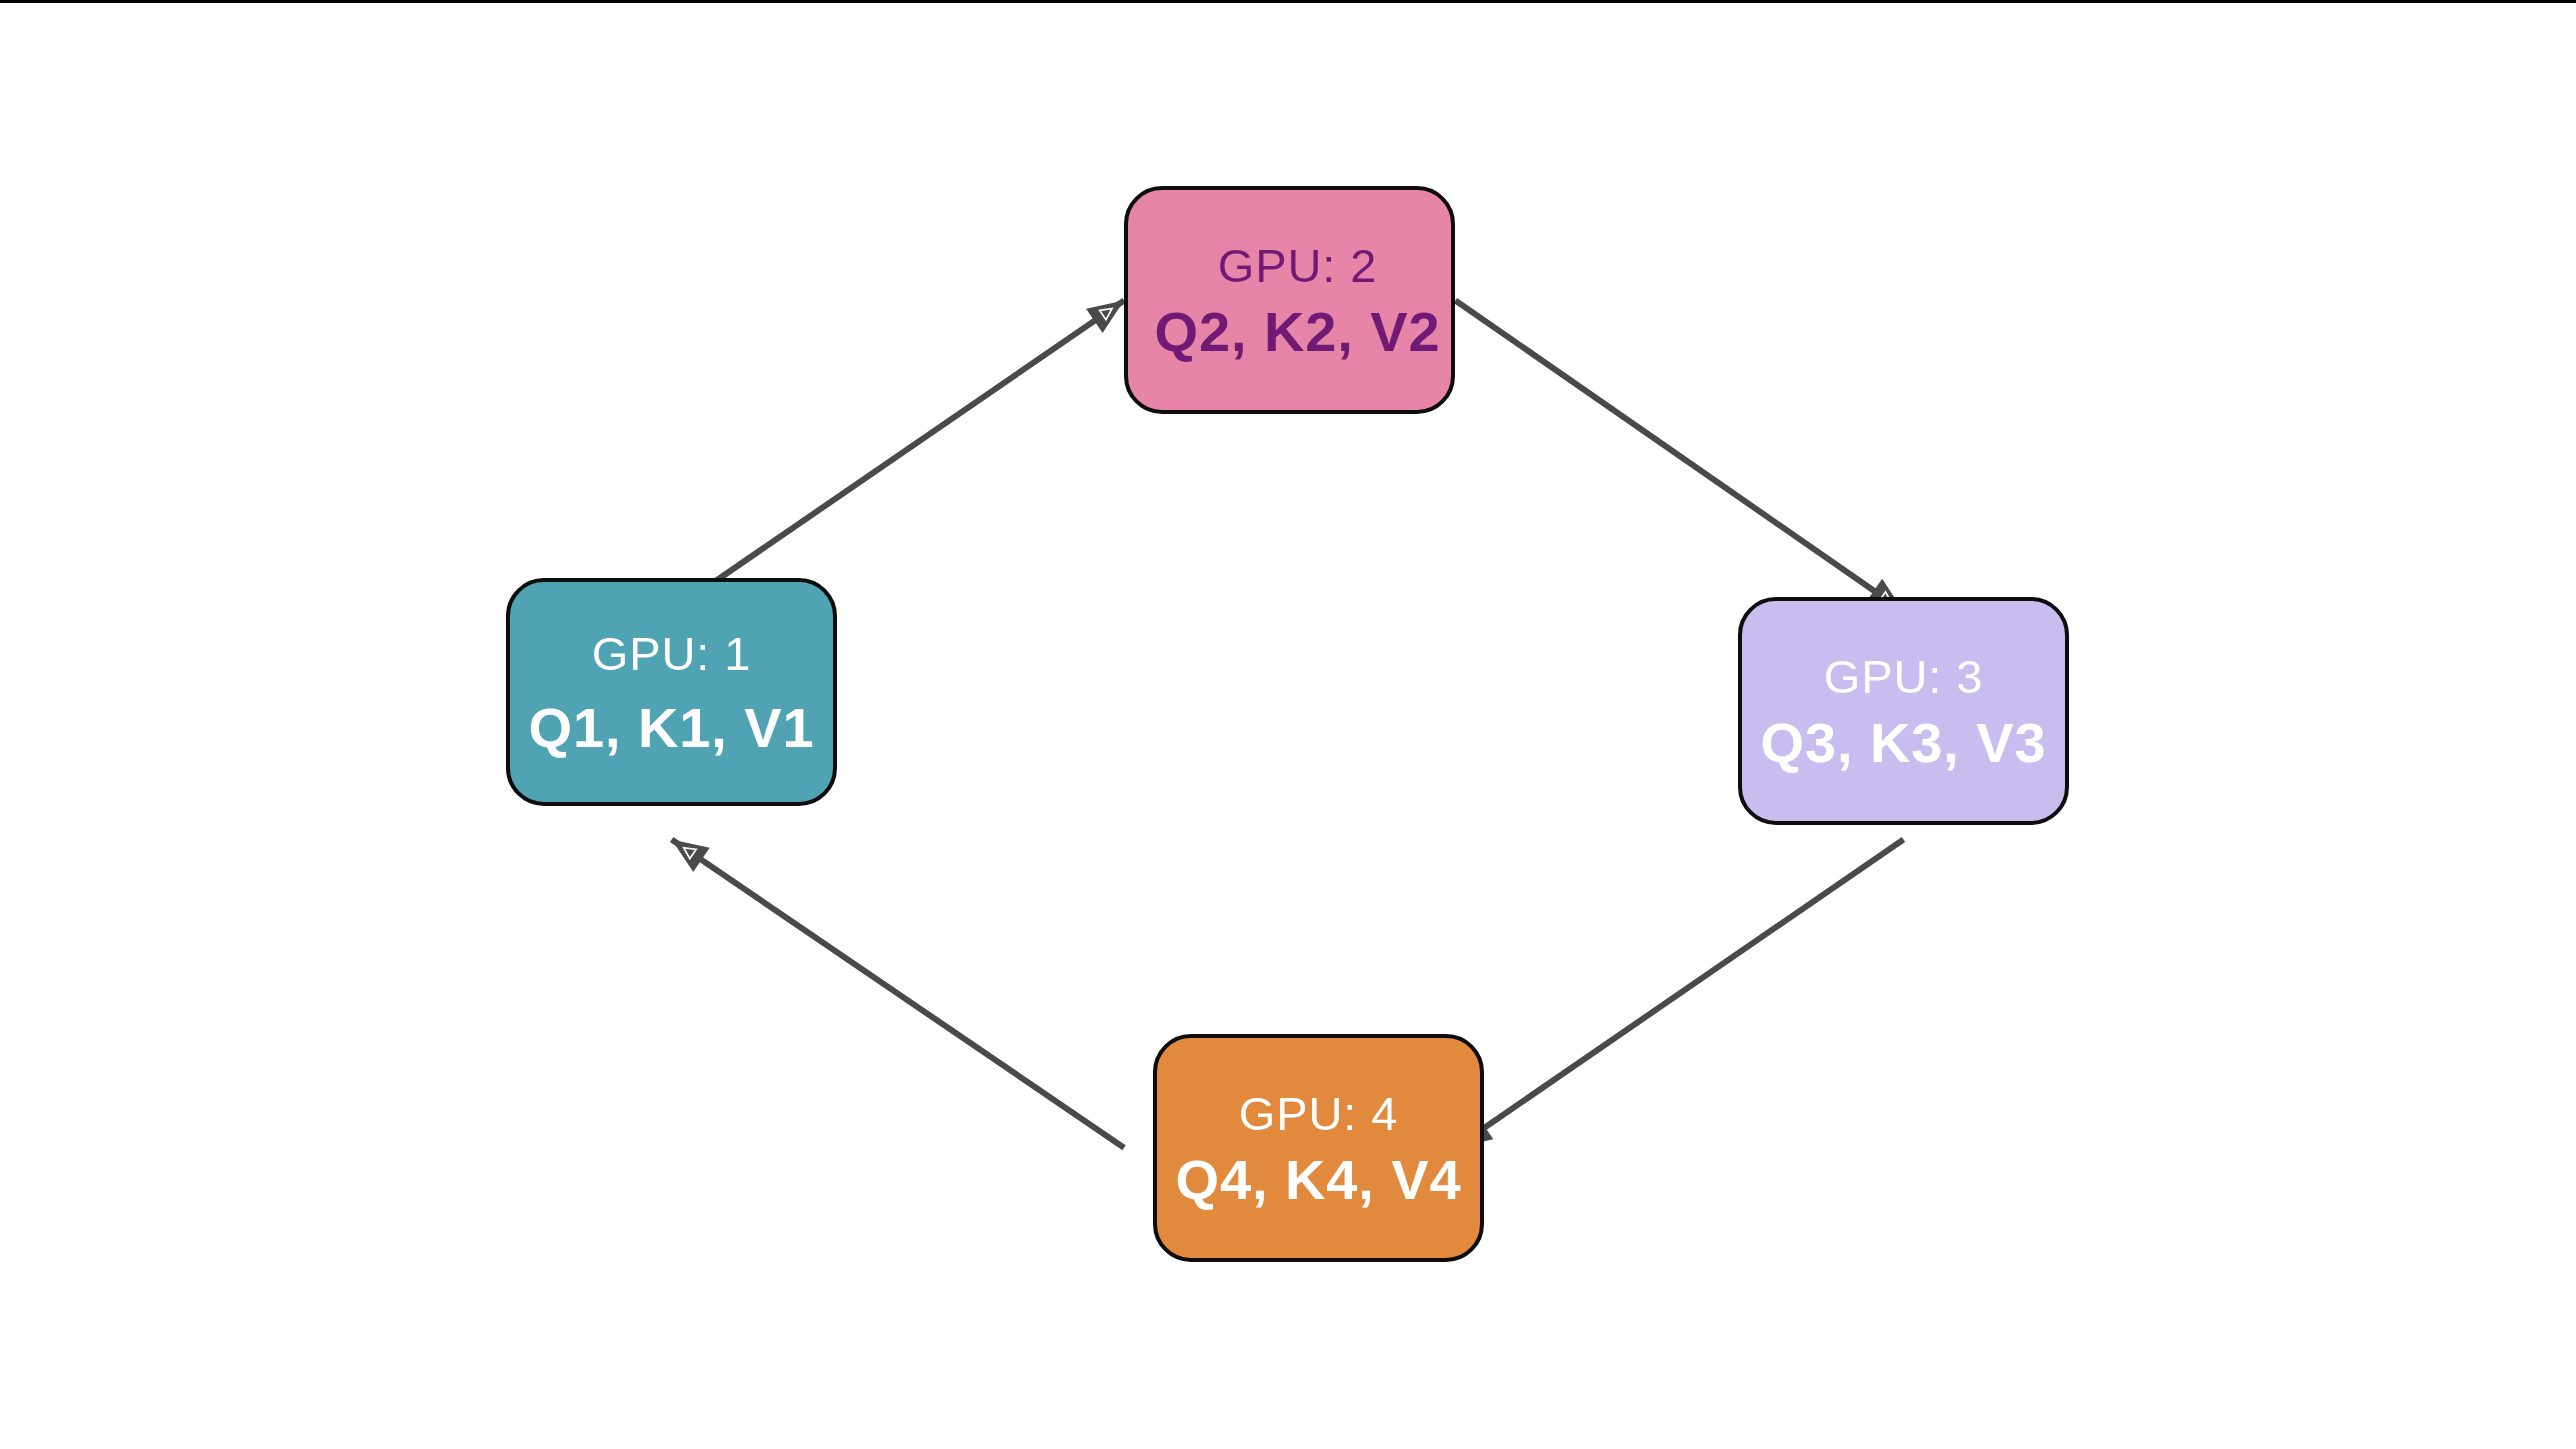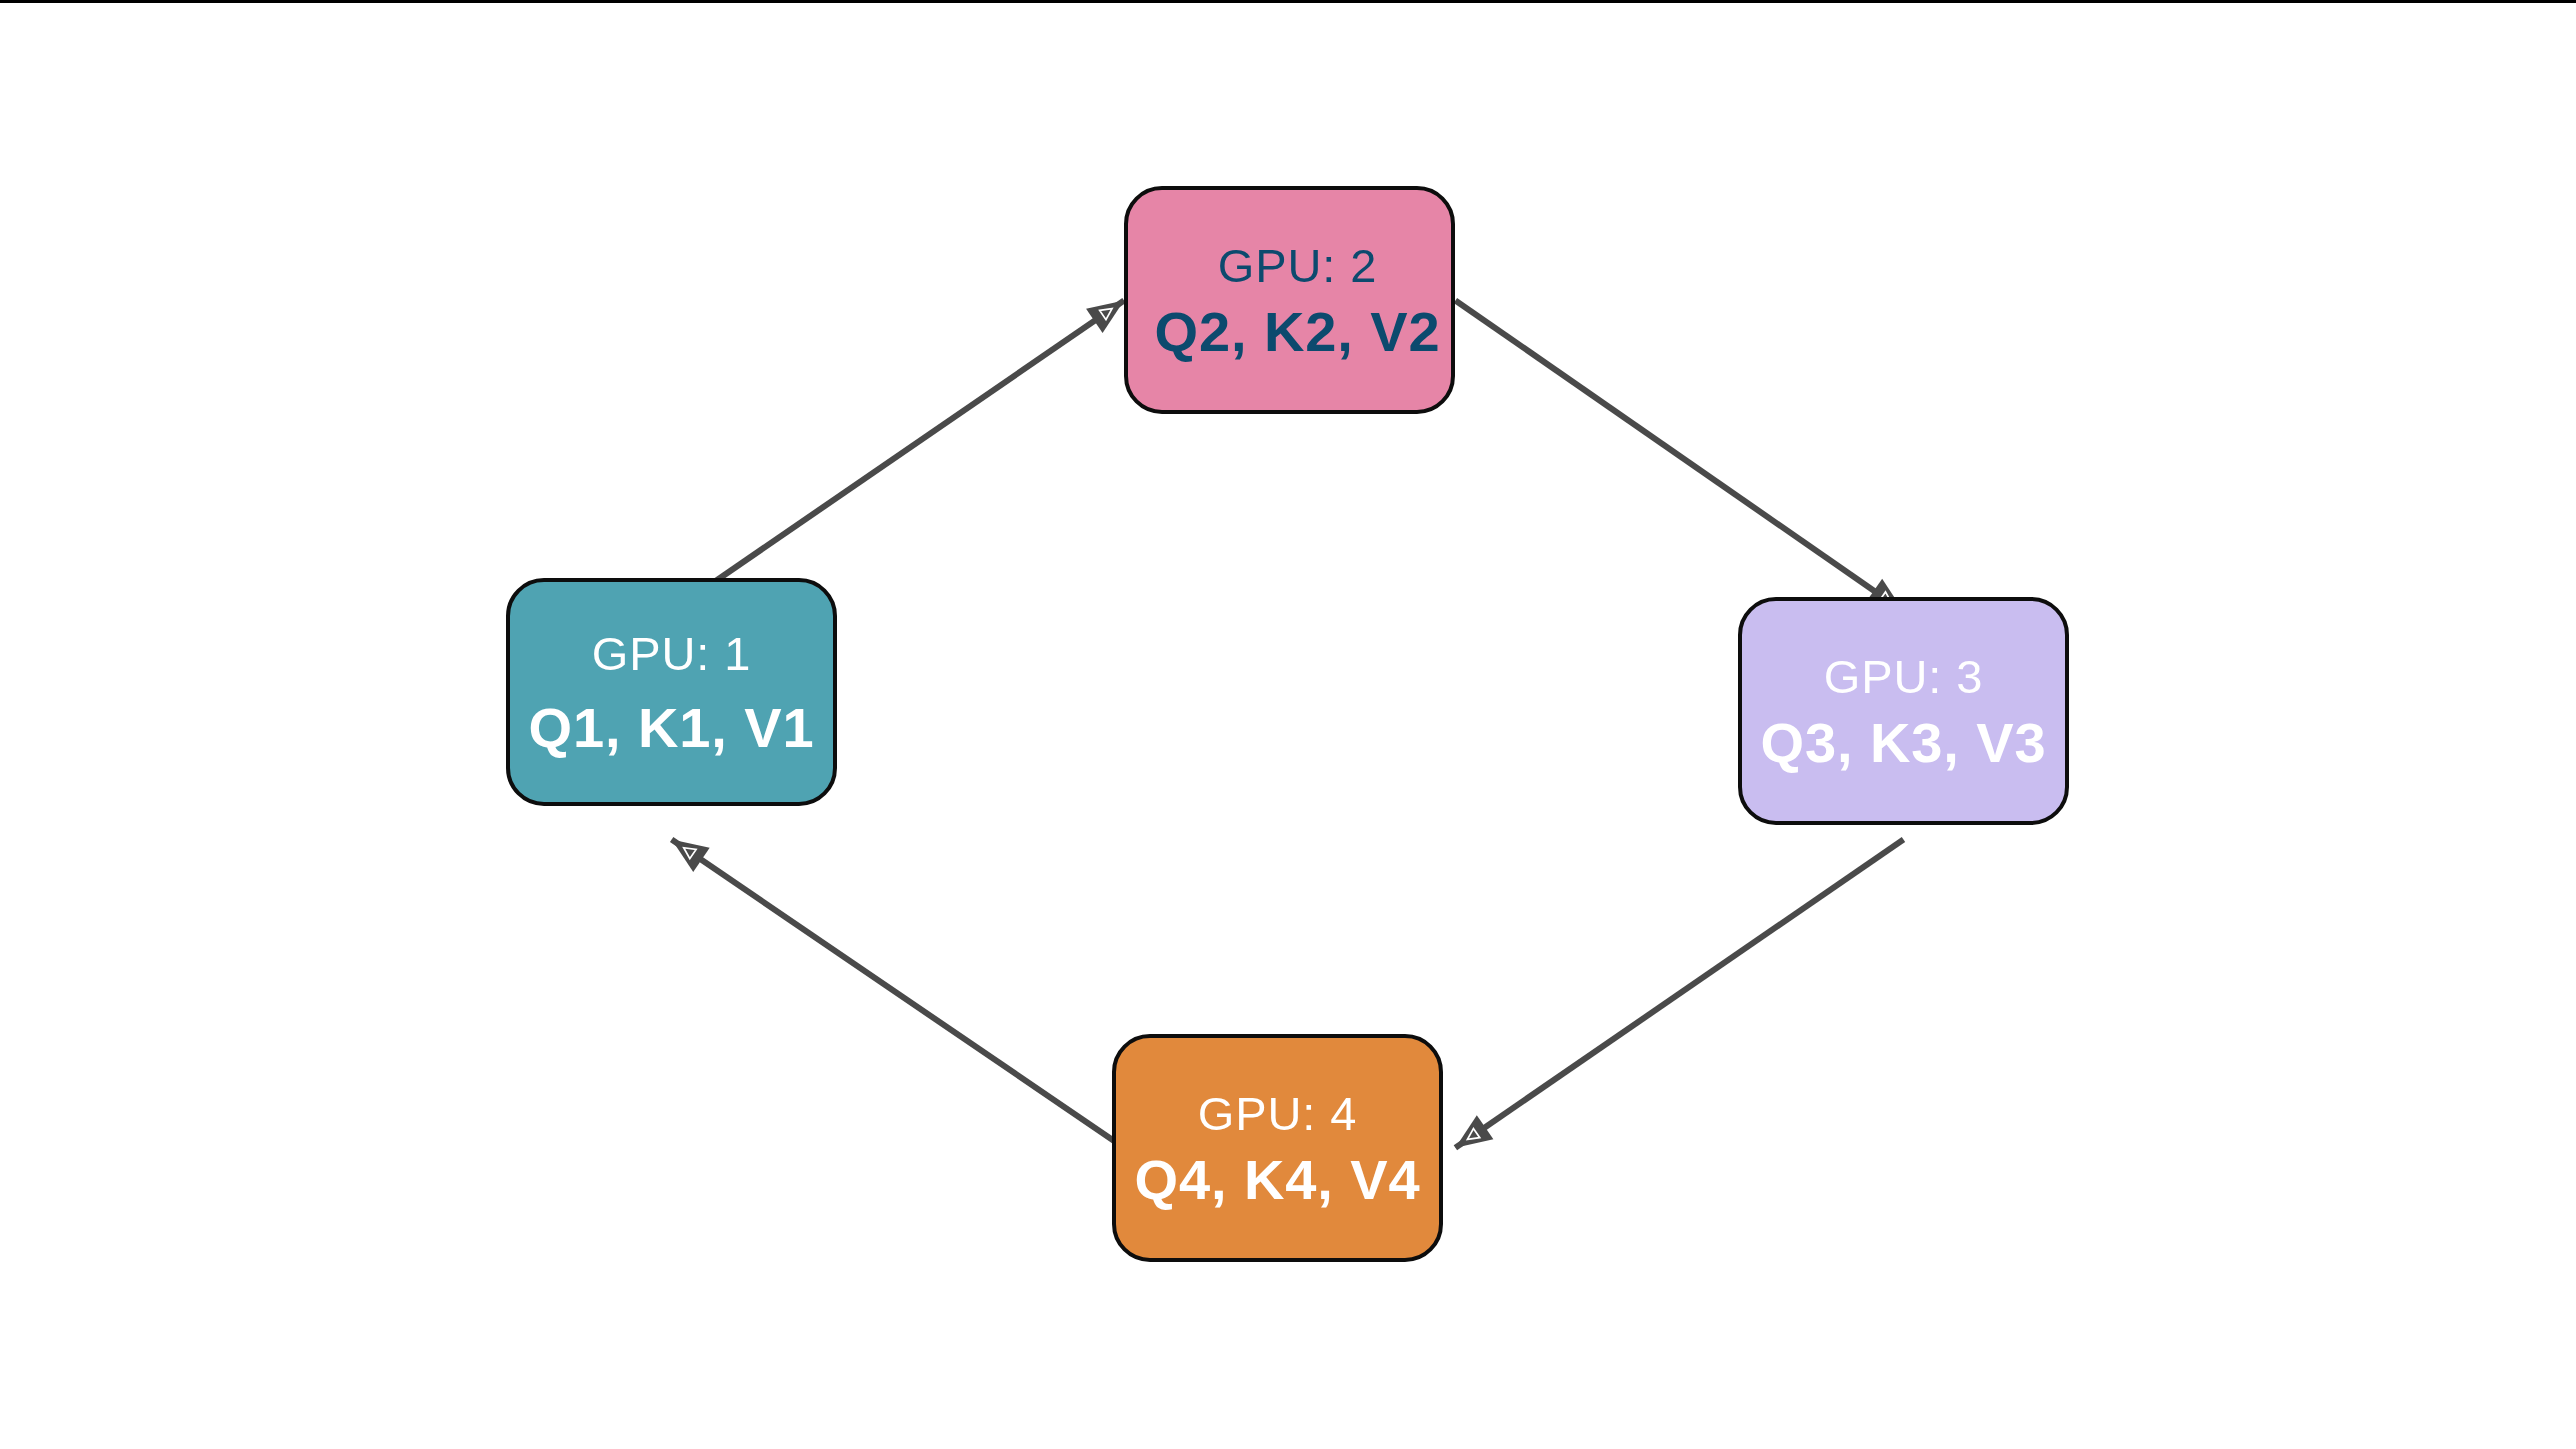--- a/index.html
+++ b/index.html
@@ -50,21 +50,21 @@
     line-height: 62px;
   }
   .node .subtitle {
     font-size: 56px;
     font-weight: 700;
     line-height: 69px;
   }
   #node-gpu-1 { left: 506px;  top: 578px; gap: 8px;  }
   #node-gpu-2 { left: 1124px; top: 186px;  }
   #node-gpu-3 { left: 1738px; top: 597px;  }
-  #node-gpu-4 { left: 1112px; top: 1034px; }
+  #node-gpu-4 { left: 1153px; top: 1034px; }
   .edge { stroke-width: 7px; }
 </style>
 </head>
 <body>
 
 <div id="canvas">
 
   <div id="top-bar" style="background-color: rgb(0, 0, 0);"></div>
 
   <svg class="edges-layer" viewBox="0 0 3000 1688">
@@ -78,21 +78,21 @@
     <line class="edge" x1="1695" y1="350" x2="2217" y2="712" marker-end="url(#arrowhead)" style="stroke: rgb(74, 74, 74);"></line>
     <line class="edge" x1="2217" y1="978" x2="1695" y2="1337" marker-end="url(#arrowhead)" style="stroke: rgb(74, 74, 74);"></line>
     <line class="edge" x1="1309" y1="1337" x2="782" y2="978" marker-end="url(#arrowhead)" style="stroke: rgb(74, 74, 74);"></line>
   </svg>
 
   <div class="node" id="node-gpu-1" style="background-color: rgb(79, 163, 178); border-color: rgb(13, 13, 13); color: rgb(255, 255, 255);">
     <div class="title">GPU: 1</div>
     <div class="subtitle">Q1, K1, V1</div>
   </div>
 
-  <div class="node" id="node-gpu-2" style="background-color: rgb(230, 133, 167); border-color: rgb(13, 13, 13); color: #0c4a6e; padding-left: 16px;">
+  <div class="node" id="node-gpu-2" style="background-color: rgb(230, 133, 167); border-color: rgb(13, 13, 13); color: #701a75; padding-left: 16px;">
     <div class="title">GPU: 2</div>
     <div class="subtitle">Q2, K2, V2</div>
   </div>
 
   <div class="node" id="node-gpu-3" style="background-color: rgb(201, 189, 240); border-color: rgb(13, 13, 13); color: rgb(255, 255, 255);">
     <div class="title">GPU: 3</div>
     <div class="subtitle">Q3, K3, V3</div>
   </div>
 
   <div class="node" id="node-gpu-4" style="background-color: rgb(225, 137, 60); border-color: rgb(13, 13, 13); color: rgb(255, 255, 255);">

